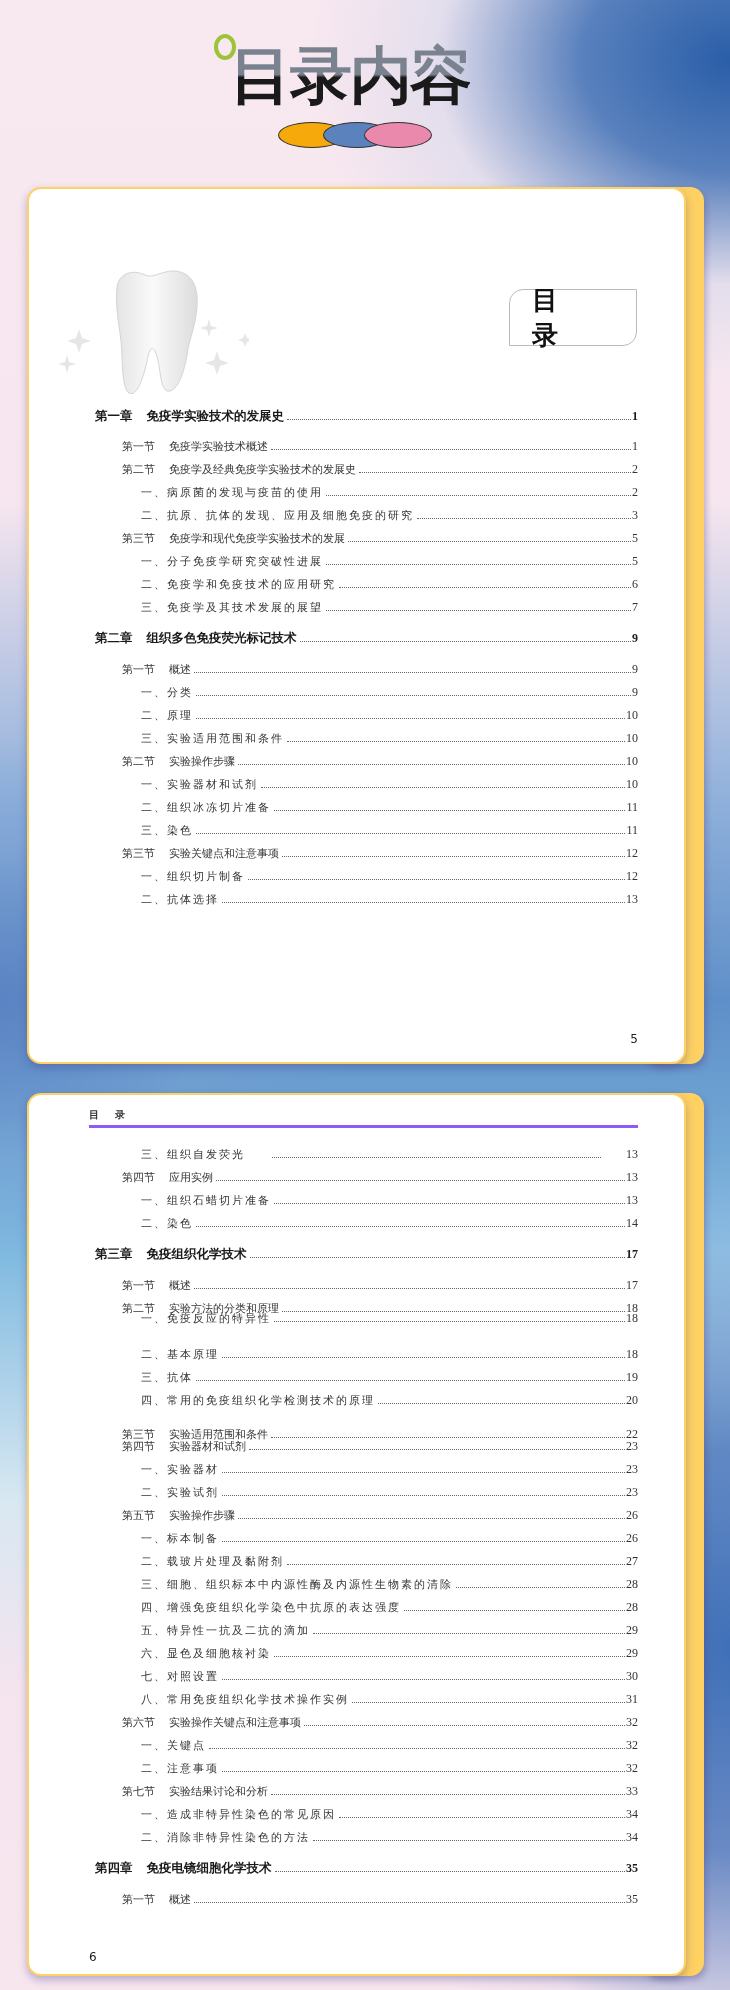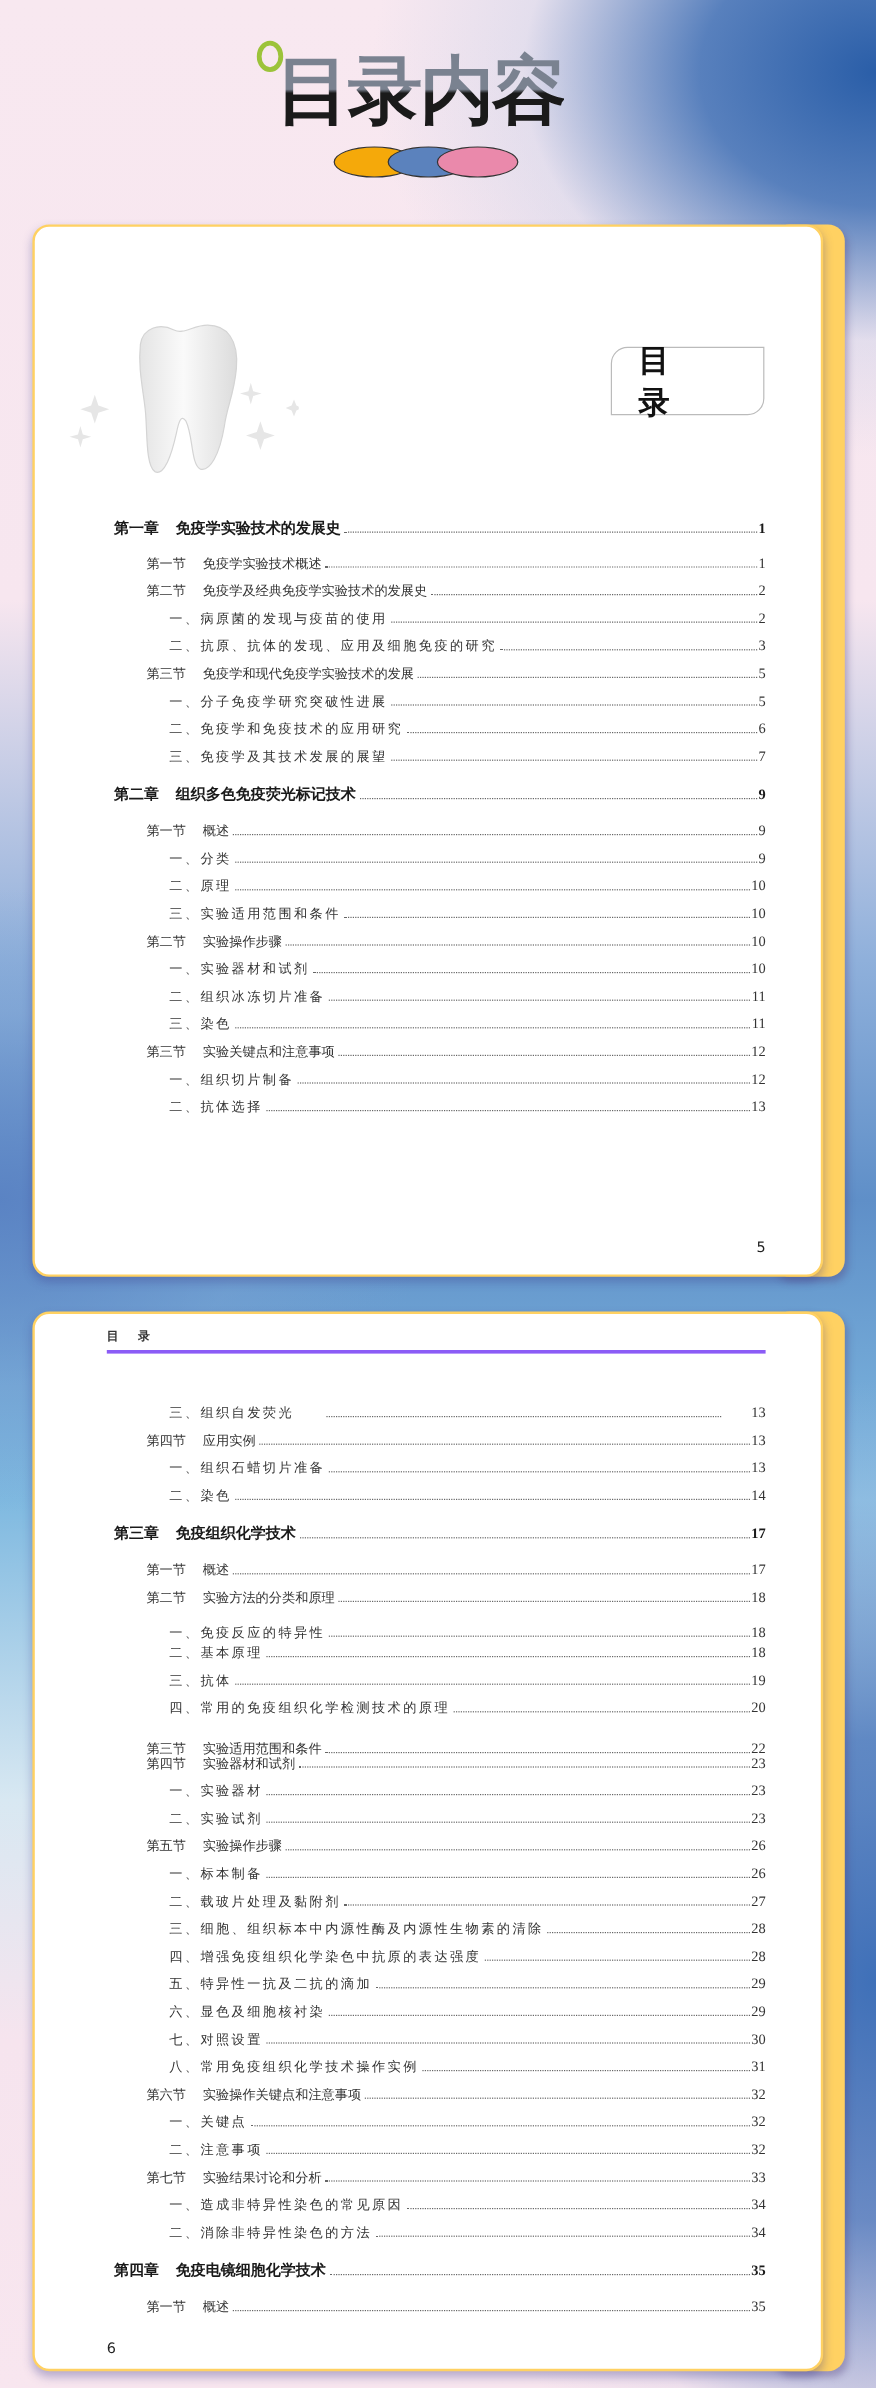--- a/index.html
+++ b/index.html
@@ -65,21 +65,21 @@
     font-family: "DejaVu Serif", "Liberation Serif", serif;
     font-size: 26px; font-weight: bold; letter-spacing: 22px; color: #111;
     padding-left: 22px;
   }
 
   .toc { position: absolute; left: 0; right: 0; }
   .row {
     position: absolute; right: 46px; display: flex; align-items: baseline;
     font-size: 11px; color: #333; height: 18px; line-height: 18px; white-space: nowrap;
   }
-  .row .label { flex: 0 0 auto; padding-right: 2px; margin-top: 24px; }
+  .row .label { flex: 0 0 auto; padding-right: 2px; }
   .row .dots {
     flex: 1 1 auto; border-bottom: 1px dotted #666; margin: 0 1px 4px 1px; height: 1px;
   }
   .row .page { flex: 0 0 auto; font-family: "Liberation Serif", serif; font-size: 12px; }
   .row.chapter { font-family: "DejaVu Sans", "Liberation Sans", sans-serif; font-size: 12.5px; color: #1a1a1a; font-weight: bold; }
   .row.chapter .label .num { margin-right: 14px; }
   .row.section .label .num { margin-right: 14px; }
   .row.item .label { letter-spacing: 2px; }
   .lvl-chapter { left: 66px; }
   .lvl-section { left: 93px; }
@@ -276,21 +276,21 @@
         <div class="row section lvl-section" style="top: 181px;">
           <span class="label"><span class="num">第一节</span><span>概述</span></span>
           <span class="dots"></span>
           <span class="page">17</span>
         </div>
         <div class="row section lvl-section" style="top: 204px;">
           <span class="label"><span class="num">第二节</span><span>实验方法的分类和原理</span></span>
           <span class="dots"></span>
           <span class="page">18</span>
         </div>
-        <div class="row item lvl-item" style="top: 233px;">
+        <div class="row item lvl-item" style="top: 214px;">
           <span class="label"><span>一、免疫反应的特异性</span></span>
           <span class="dots"></span>
           <span class="page">18</span>
         </div>
         <div class="row item lvl-item" style="top: 250px;">
           <span class="label"><span>二、基本原理</span></span>
           <span class="dots"></span>
           <span class="page">18</span>
         </div>
         <div class="row item lvl-item" style="top: 273px;">

